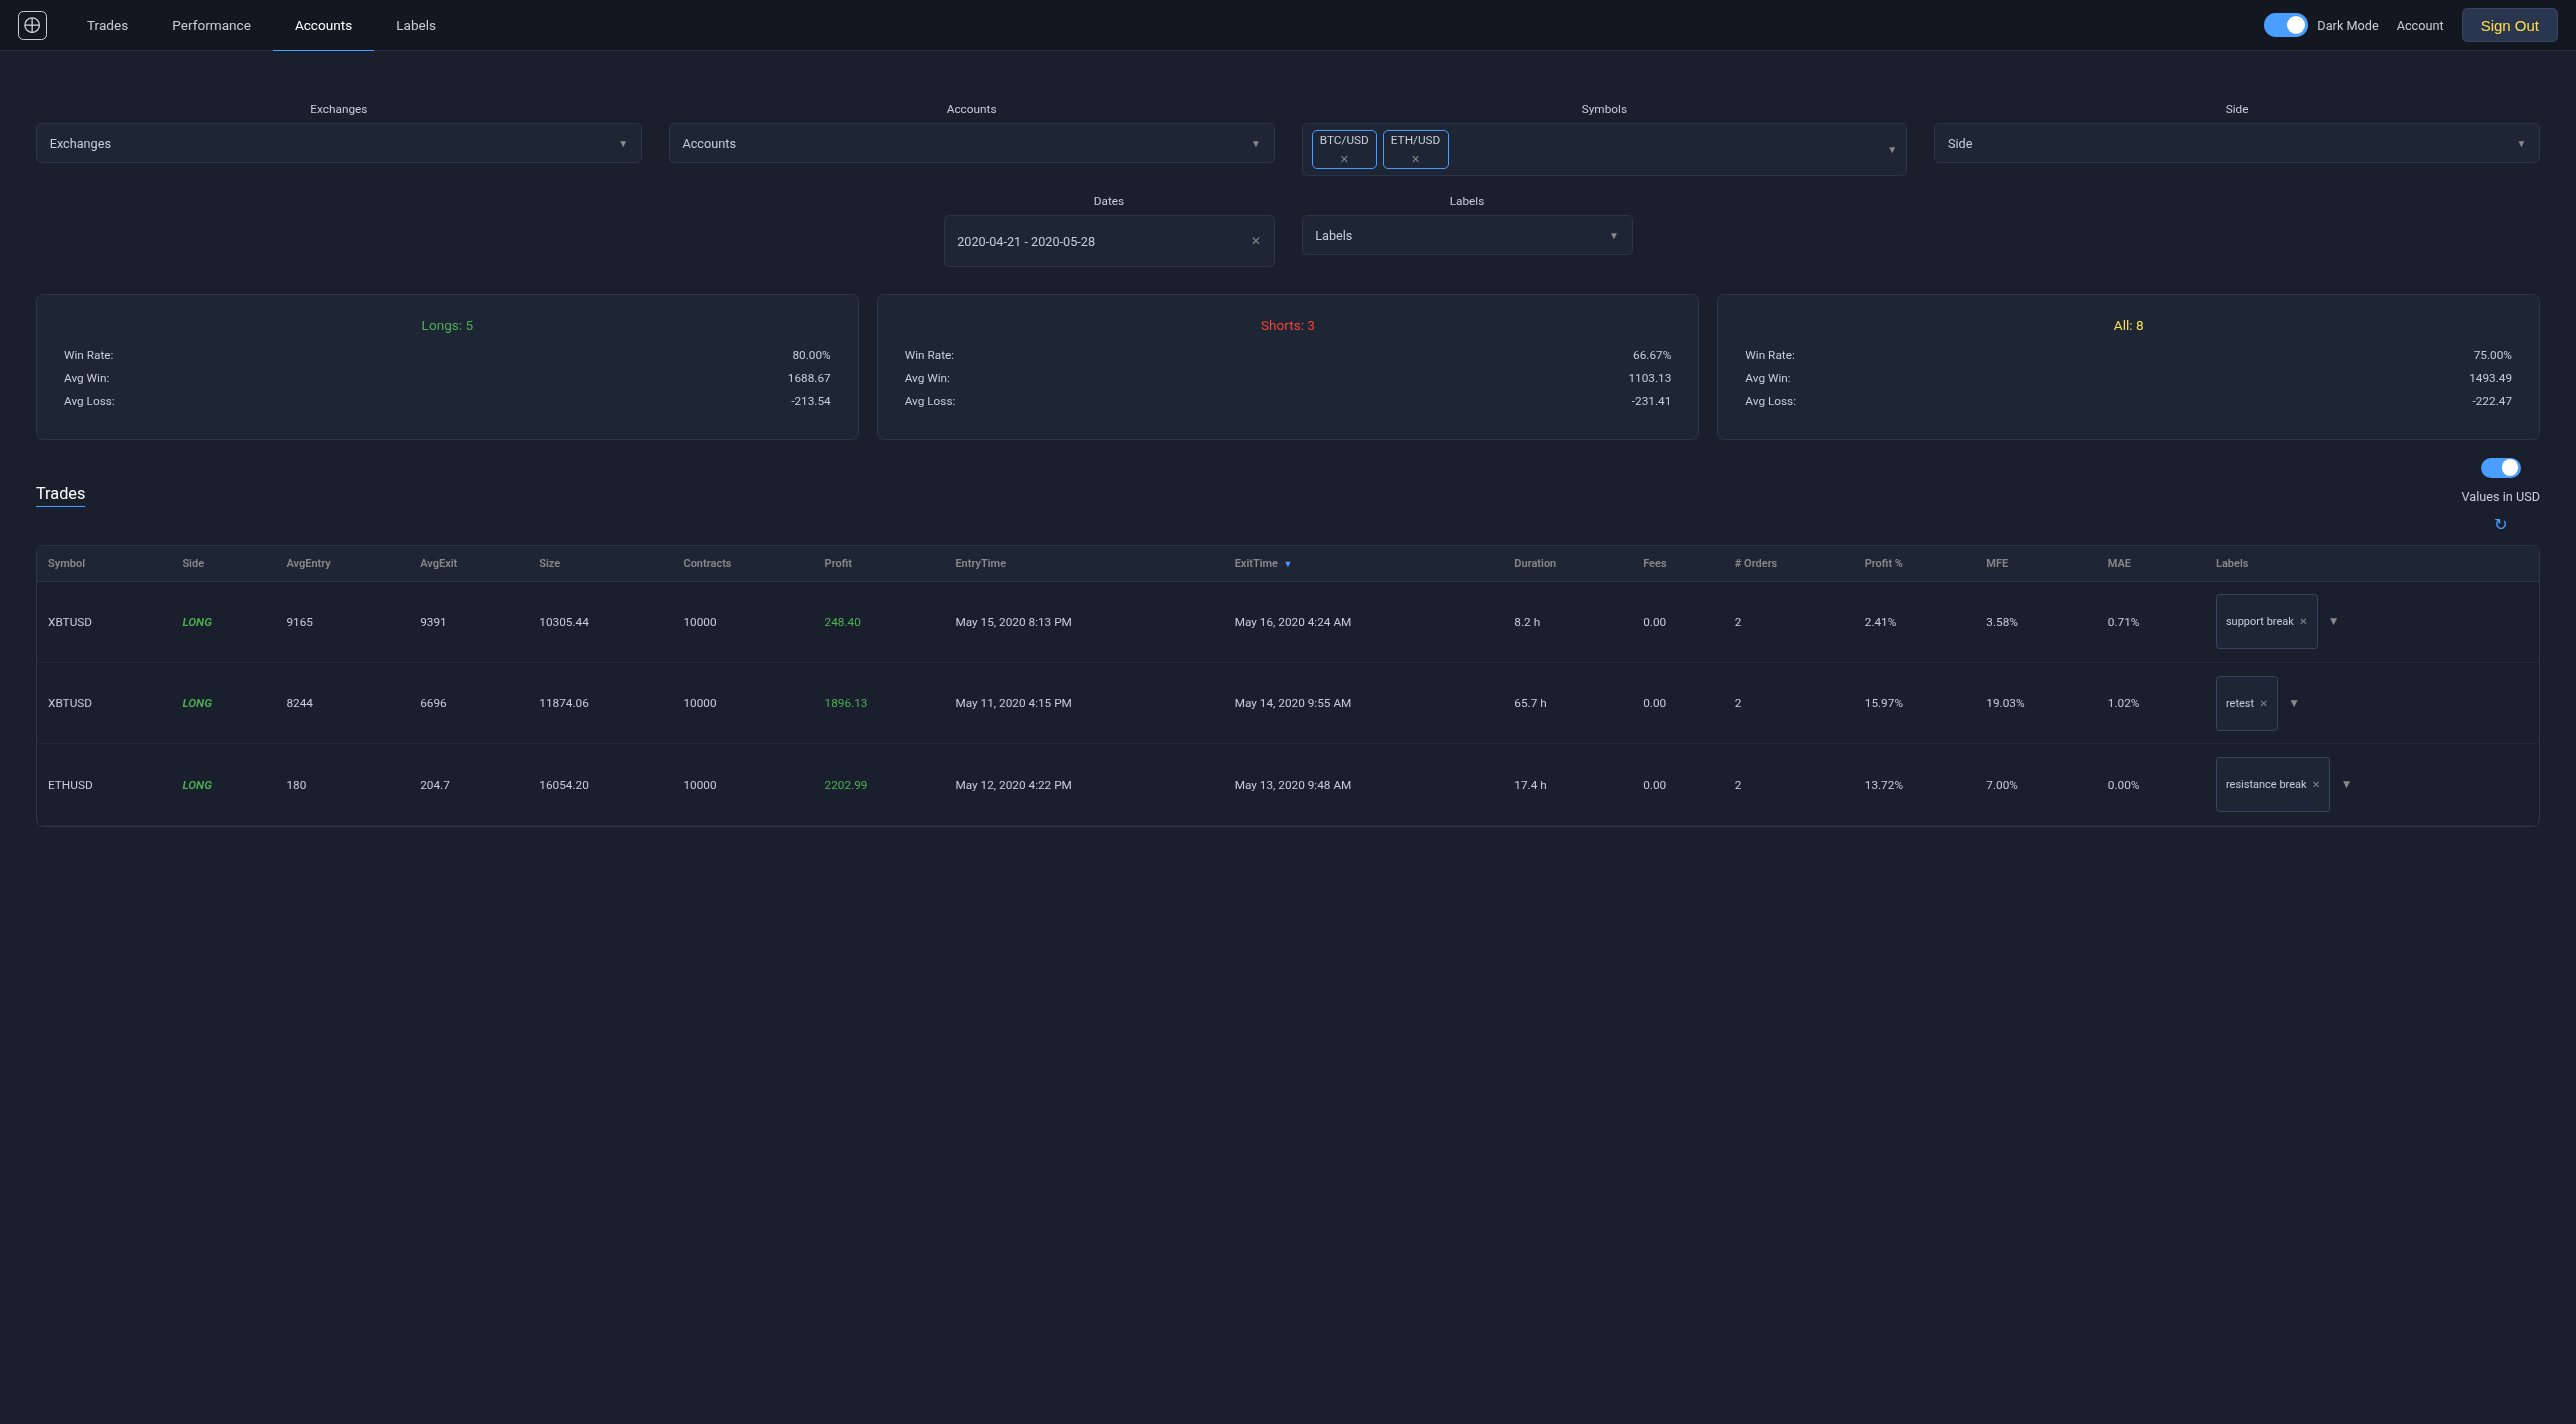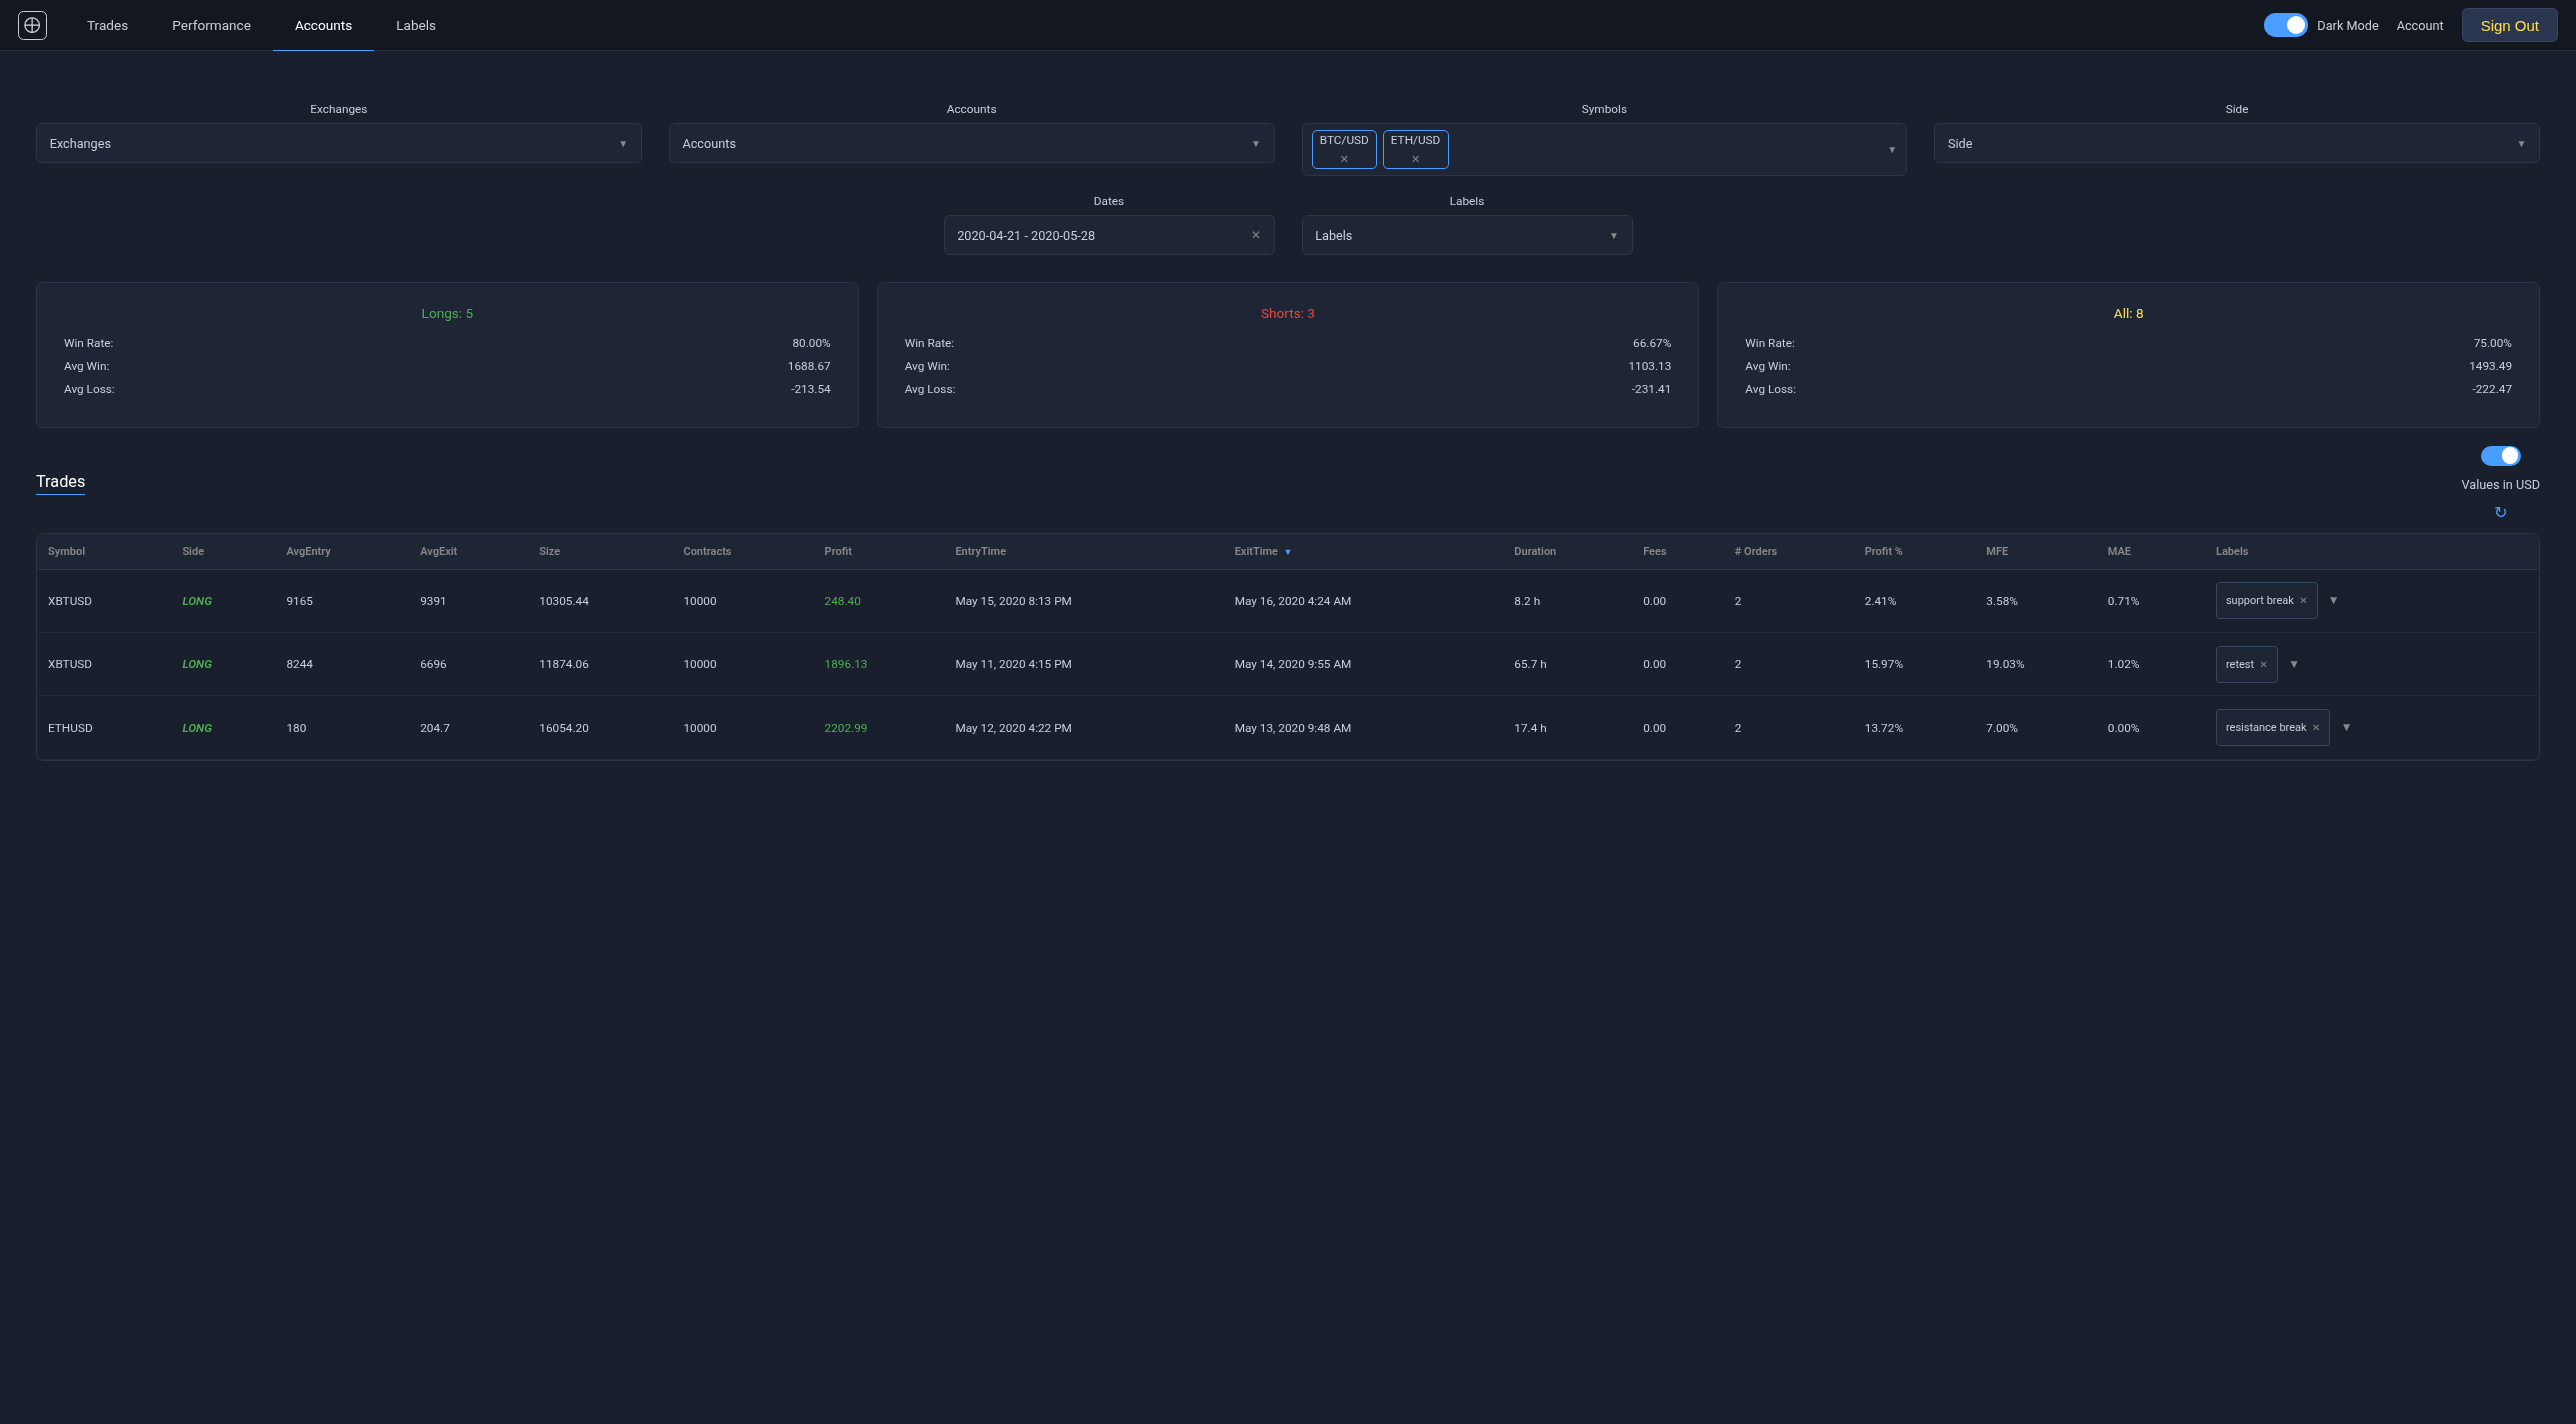--- a/index.html
+++ b/index.html
@@ -253,21 +253,21 @@
       font-size: 11.8px;
       white-space: nowrap;
       color: #c8cdd8;
     }
     .side-long { color: #4caf50; font-weight: 600; font-style: italic; }
     .profit-positive { color: #4caf50; }
     .label-tag {
       background: #1e2535;
       border: 0.9px solid #3a4560;
       border-radius: 3.6px;
-      padding: 11px 9px;
+      padding: 20px 9px;
       display: inline-flex;
       align-items: center;
       gap: 5.4px;
       font-size: 11px;
       color: #c8cdd8;
     }
     .label-tag-x {
       color: #888;
       cursor: pointer;
       font-size: 10px;
@@ -285,21 +285,21 @@
       font-size: 9px;
       margin-left: 2.7px;
     }
     .date-filter-input {
       display: flex;
       align-items: center;
       background: #1e2535;
       border: 0.9px solid #2d3548;
       border-radius: 5.4px;
       padding: 9px 12.7px;
-      height: 40px;
+      height: 52px;
       gap: 7.3px;
       text-align: center;
     }
     .date-filter-input span.x-btn {
       cursor: pointer;
       color: #888;
       margin-left: auto;
       font-size: 11.8px;
     }
   </style>

